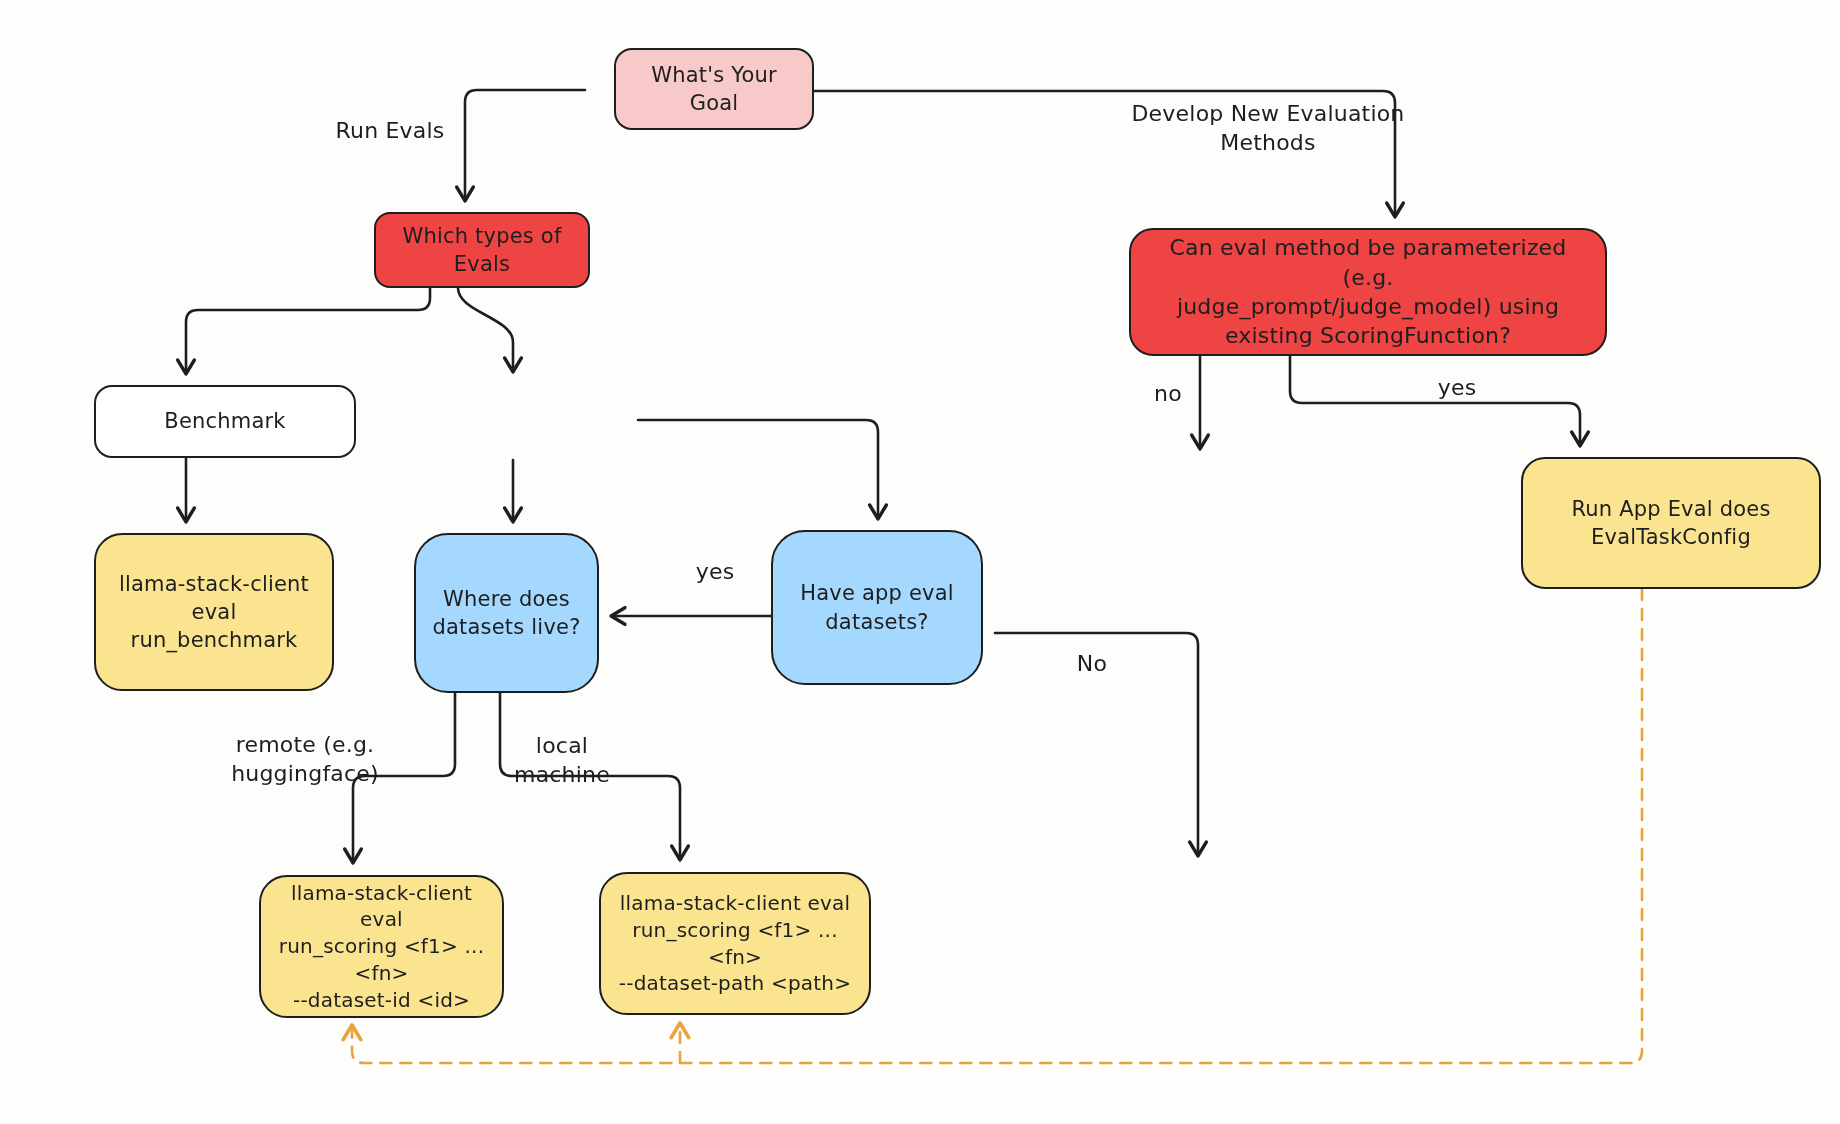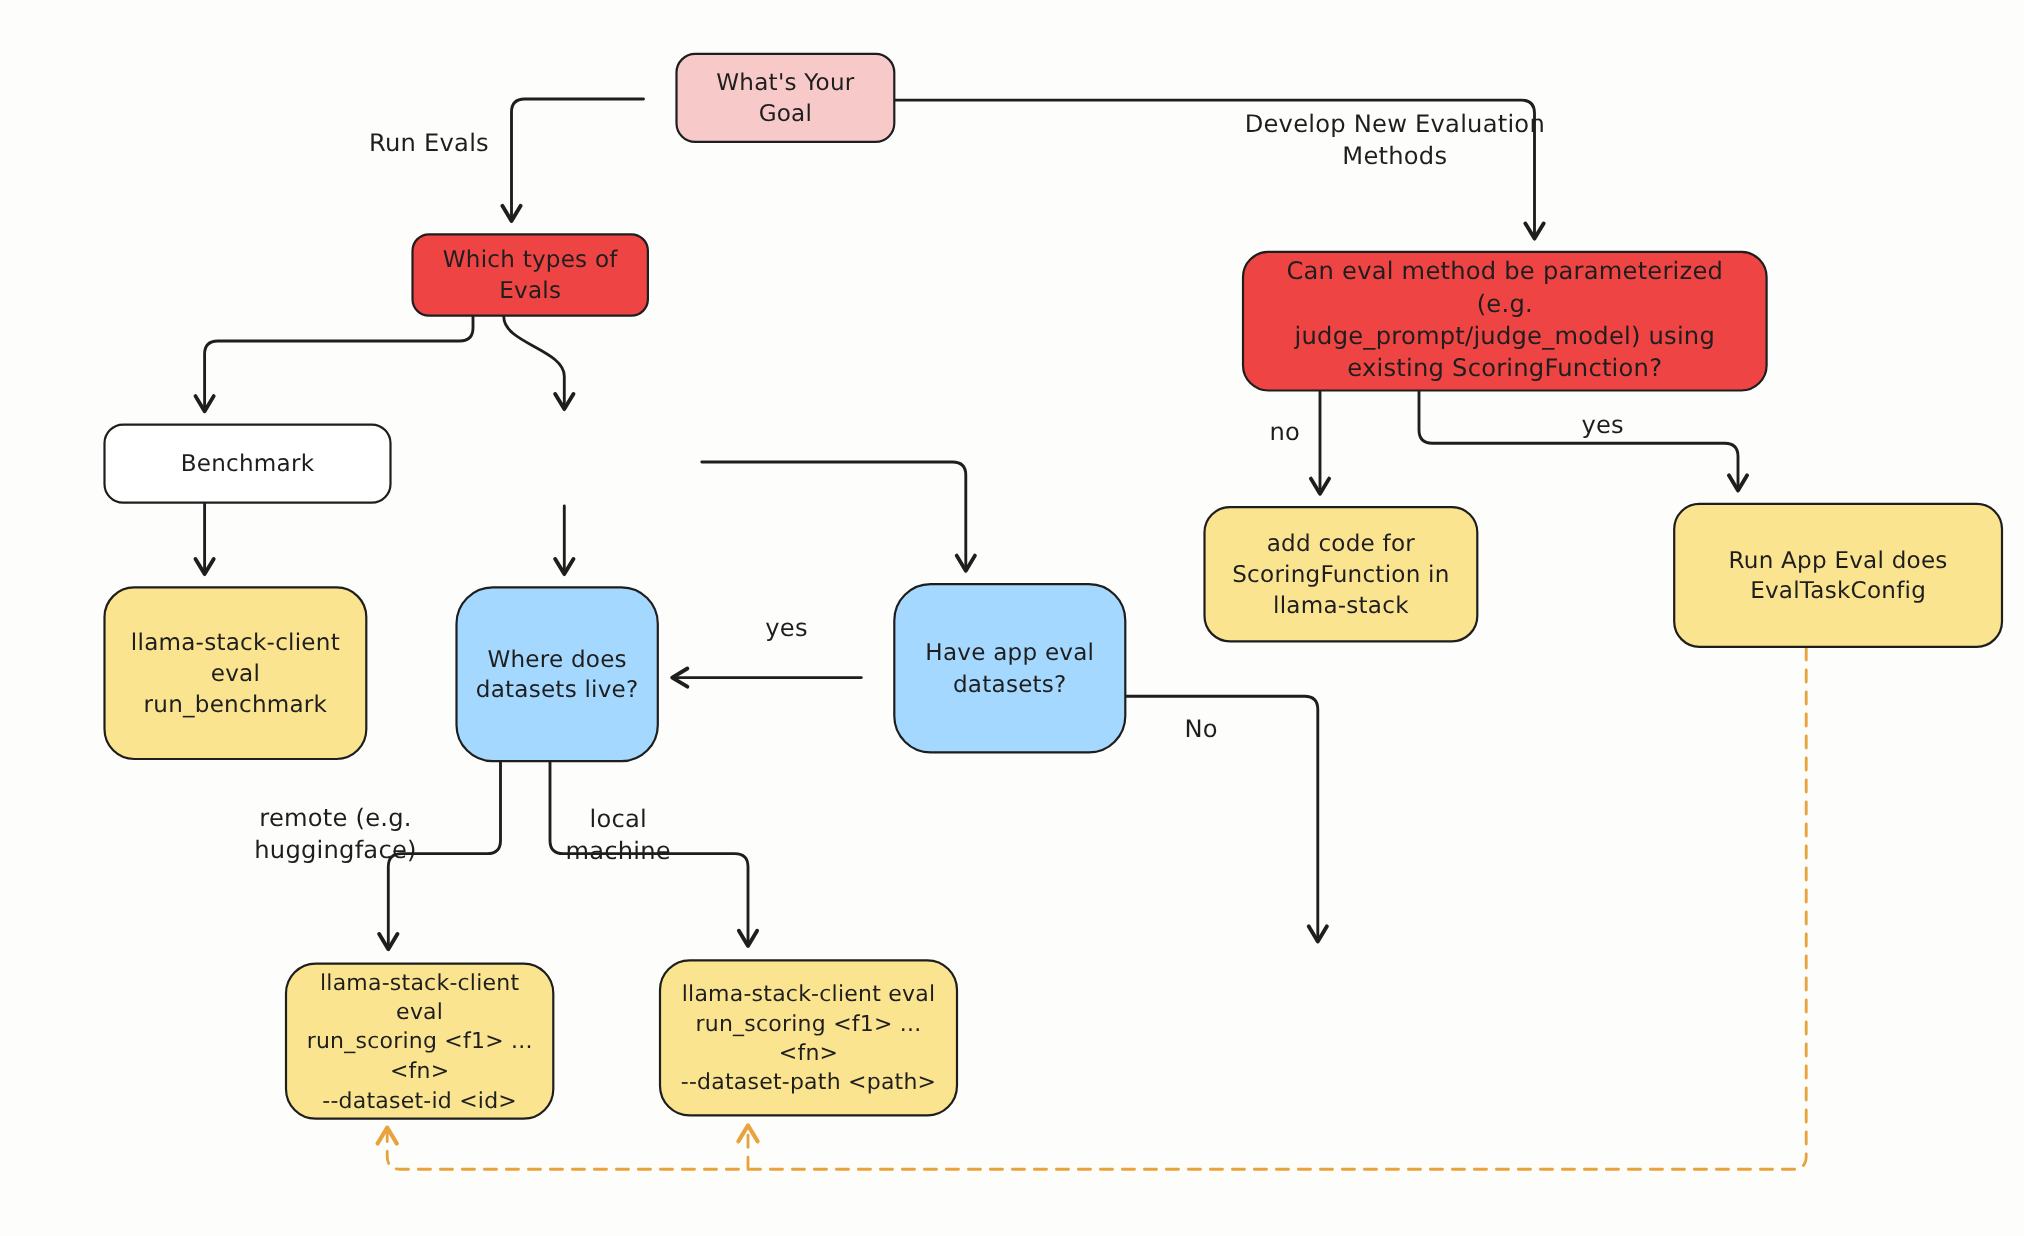--- a/index.html
+++ b/index.html
@@ -74,26 +74,23 @@
 
   <div class="node" style="left:65px;top:385px;width:262px;height:73px;border-radius:18px;">Benchmark</div>
 
 
   <div class="node yellow cmd" style="left:65px;top:533px;width:240px;height:158px;font-size:21px;">llama-stack-client
 eval run_benchmark</div>
 
   <div class="node blue" style="left:385px;top:533px;width:185px;height:160px;">Where does
 datasets live?</div>
 
-  <div class="node blue" style="left:783px;top:530px;width:212px;height:155px;">Have app eval
+  <div class="node blue" style="left:742px;top:530px;width:212px;height:155px;">Have app eval
 datasets?</div>
 
-  <div class="node yellow" style="left:1065px;top:460px;width:250px;height:124px;border-radius:24px;">add code for
-ScoringFunction in
-llama-stack</div>
 
   <div class="node yellow" style="left:1492px;top:457px;width:300px;height:132px;border-radius:24px;">Run App Eval does
 EvalTaskConfig</div>
 
   <div class="node yellow cmd" style="left:230px;top:875px;width:245px;height:143px;">llama-stack-client eval
 run_scoring &lt;f1&gt; ... &lt;fn&gt;
 --dataset-id &lt;id&gt;</div>
 
   <div class="node yellow cmd" style="left:570px;top:872px;width:272px;height:143px;">llama-stack-client eval
 run_scoring &lt;f1&gt; ... &lt;fn&gt;

